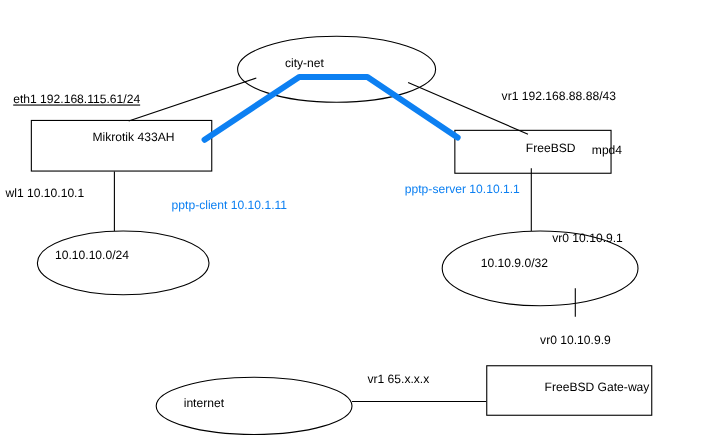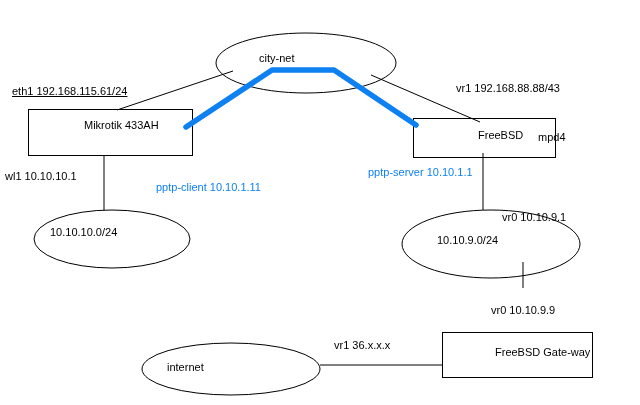--- a/index.html
+++ b/index.html
@@ -56,25 +56,25 @@
 
   <div class="node-text" style="left:52px;top:117px;">
     <div>Mikrotik 433AH</div>
   </div>
   <span class="node-text" style="left:446px;top:127px;">FreeBSD</span>
   <span class="node-text" style="left:506px;top:129px;">mpd4</span>
   <span class="node-text" style="left:463px;top:344px;">FreeBSD Gate-way</span>
 
   <span class="lbl" style="left:259px;top:52px;">city-net</span>
   <span class="lbl" style="left:50px;top:226px;">10.10.10.0/24</span>
-  <span class="lbl" style="left:437px;top:234px;">10.10.9.0/24</span>
+  <span class="lbl" style="left:437px;top:234px;">10.10.9.0/32</span>
   <span class="lbl" style="left:167px;top:361px;">internet</span>
 
   <span class="lbl" style="left:12px;top:85px;text-decoration:underline;">eth1 192.168.115.61/24</span>
   <span class="lbl" style="left:456px;top:82px;">vr1 192.168.88.88/43</span>
   <span class="lbl" style="left:5px;top:170px;">wl1 10.10.10.1</span>
   <span class="lbl blue-text" style="left: 144px; top: 181px; color: rgb(13, 128, 242); margin-left: 12px;">pptp-client 10.10.1.11</span>
   <span class="lbl blue-text" style="left: 332px; top: 166px; color: rgb(13, 128, 242); padding-left: 36px;">pptp-server 10.10.1.1</span>
   <span class="lbl" style="left:502px;top:167px;margin-top:44px;">vr0 10.10.9.1</span>
   <span class="lbl" style="left:491px;top:304px;">vr0 10.10.9.9</span>
-  <span class="lbl" style="left:334px;top:339px;">vr1 36.x.x.x</span>
+  <span class="lbl" style="left:334px;top:339px;">vr1 65.x.x.x</span>
 
 </div>
 
 </body></html>

